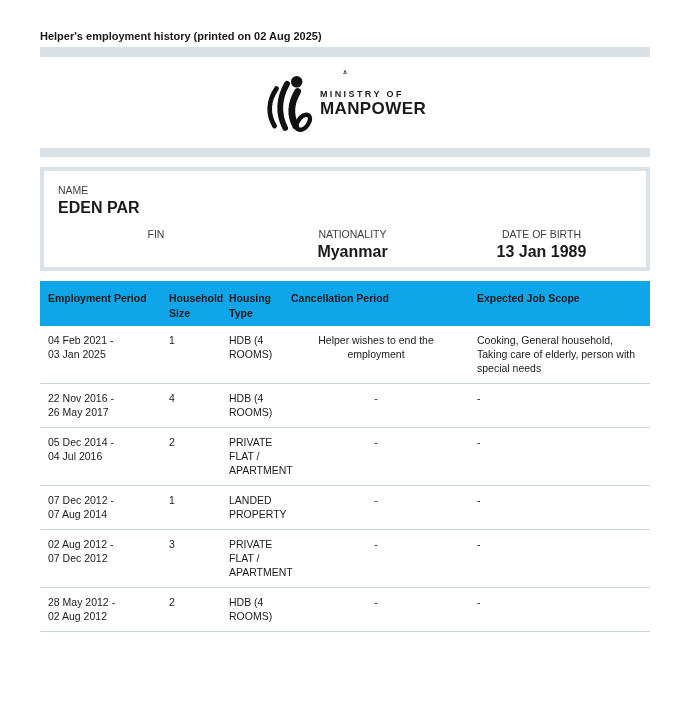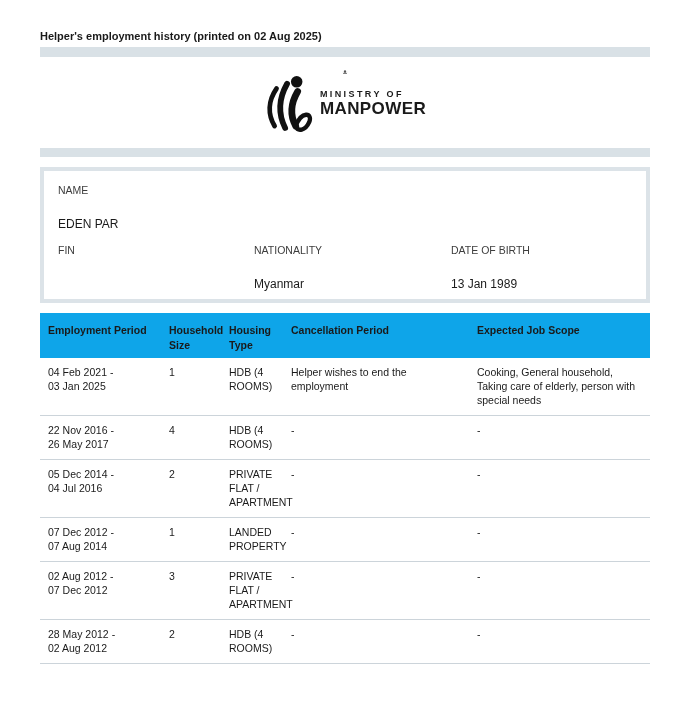--- a/index.html
+++ b/index.html
@@ -57,28 +57,29 @@
     border: 4px solid #dce3e8;
     padding: 13px 14px 8px 14px;
   }
   .field-label {
     font-size: 10.5px;
     line-height: 13px;
     color: #3d3d3d;
     font-weight: normal;
   }
   .field-value {
-    font-size: 12px;
+    font-size: 16px;
     line-height: 14px;
-    font-weight: normal;
-    margin-top: 20px;
+    font-weight: bold;
+    margin-top: 4px;
   }
   .info-grid {
     display: flex;
     margin-top: 13px;
+    text-align: center;
   }
   .info-col-1 { width: 196px; }
   .info-col-2 { width: 197px; }
   .info-col-3 { flex: 1; }
 
   table.history {
     width: 610px;
     border-collapse: collapse;
     table-layout: fixed;
     margin-top: 10px;
@@ -95,21 +96,21 @@
   table.history th:first-child { padding-left: 8px; }
   table.history td {
     font-size: 10.5px;
     vertical-align: top;
     line-height: 14px;
     padding: 7px 8px 8px 8px;
     border-bottom: 1px solid #ccd4da;
   }
   td.col-period { white-space: pre-line; }
   td.col-housing { padding-right: 0; margin-top: 48px; }
-  td.col-cancel { padding-right: 2px; }
+  td.col-cancel { padding-right: 2px; text-align: center; }
   .c-period  { width: 121px; }
   .c-size    { width: 60px; }
   .c-housing { width: 62px; }
   .c-cancel  { width: 186px; }
   .c-scope   { width: 181px; }
 </style>
 </head>
 <body>
 
 <div class="page">

